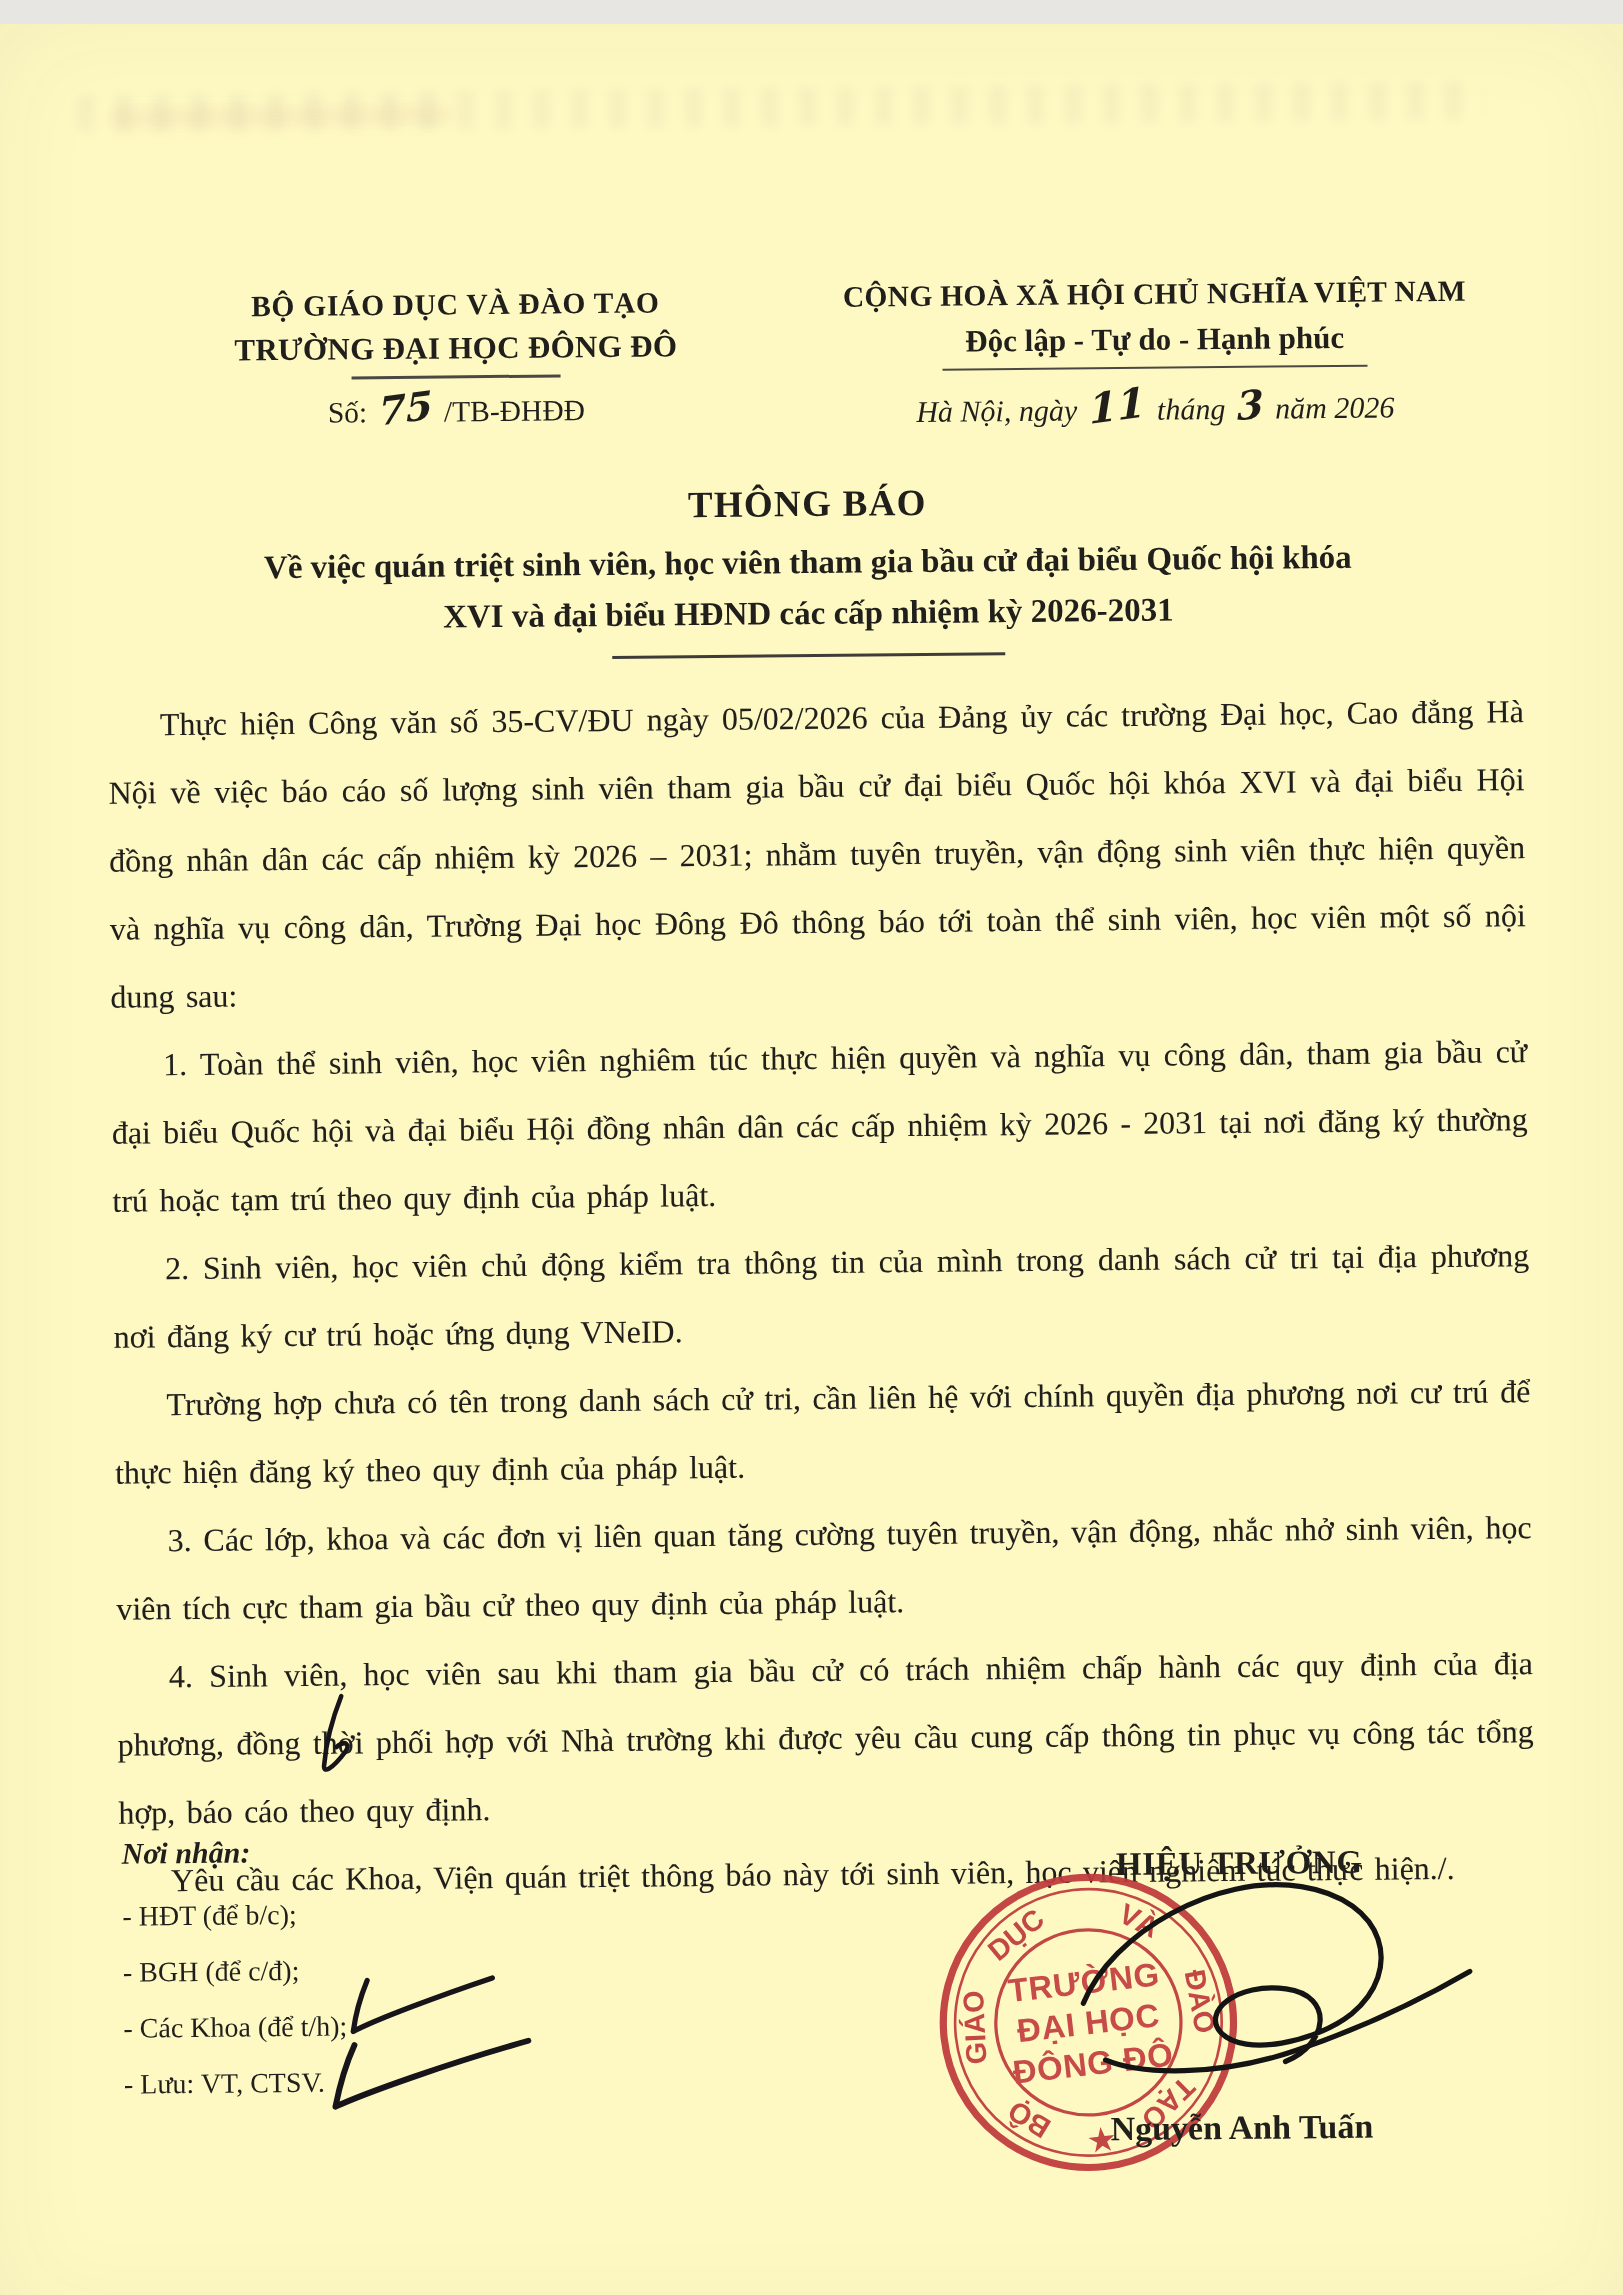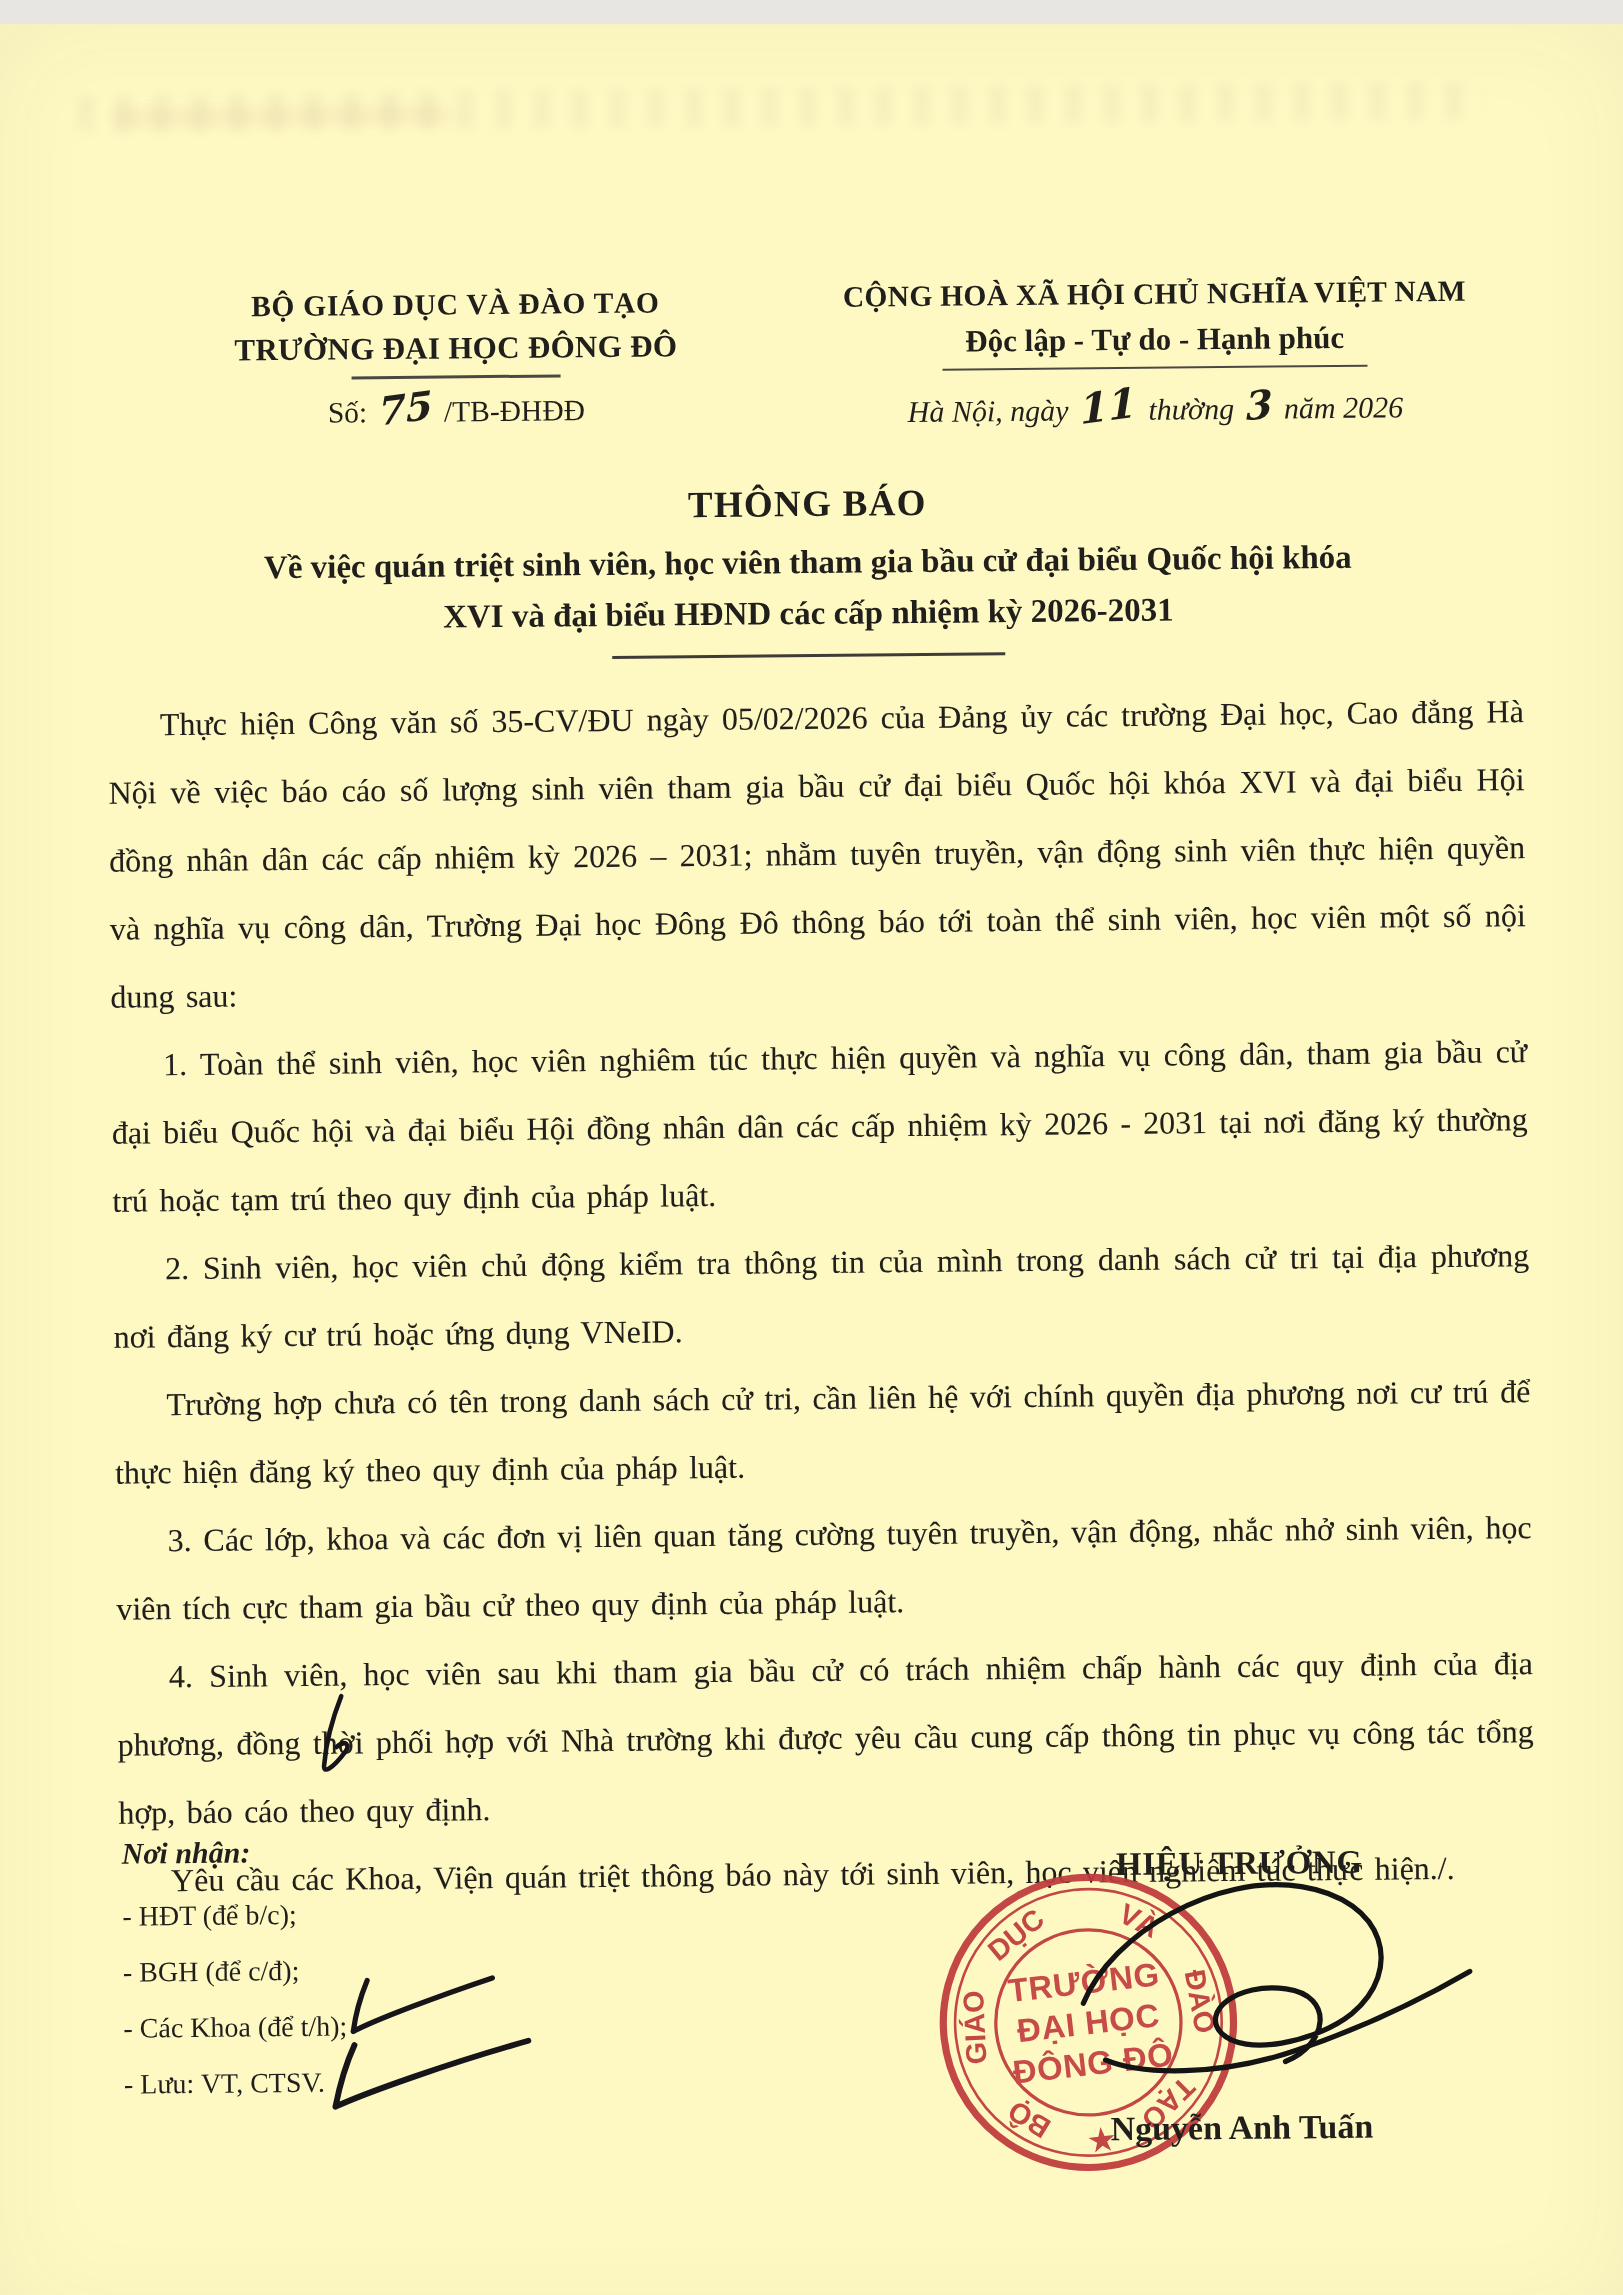--- a/index.html
+++ b/index.html
@@ -97,21 +97,21 @@
       </div>
     </div>
 
     <div class="hdr-right">
       <div class="motto1">CỘNG HOÀ XÃ HỘI CHỦ NGHĨA VIỆT NAM</div>
       <div class="motto2">Độc lập - Tự do - Hạnh phúc</div>
       <div class="rule-m"></div>
       <div class="dateline">
         <span>Hà Nội, ngày</span>
         <span class="hand hand-day">11</span>
-        <span>thường</span>
+        <span>tháng</span>
         <span class="hand">3</span>
         <span>năm 2026</span>
       </div>
     </div>
 
     <div class="title-block">
       <div class="doc-heading">THÔNG BÁO</div>
       <div class="doc-subject">
         <span>Về việc quán triệt sinh viên, học viên tham gia bầu cử đại biểu Quốc hội khóa</span><br>
         <span>XVI và đại biểu HĐND các cấp nhiệm kỳ 2026-2031</span>

